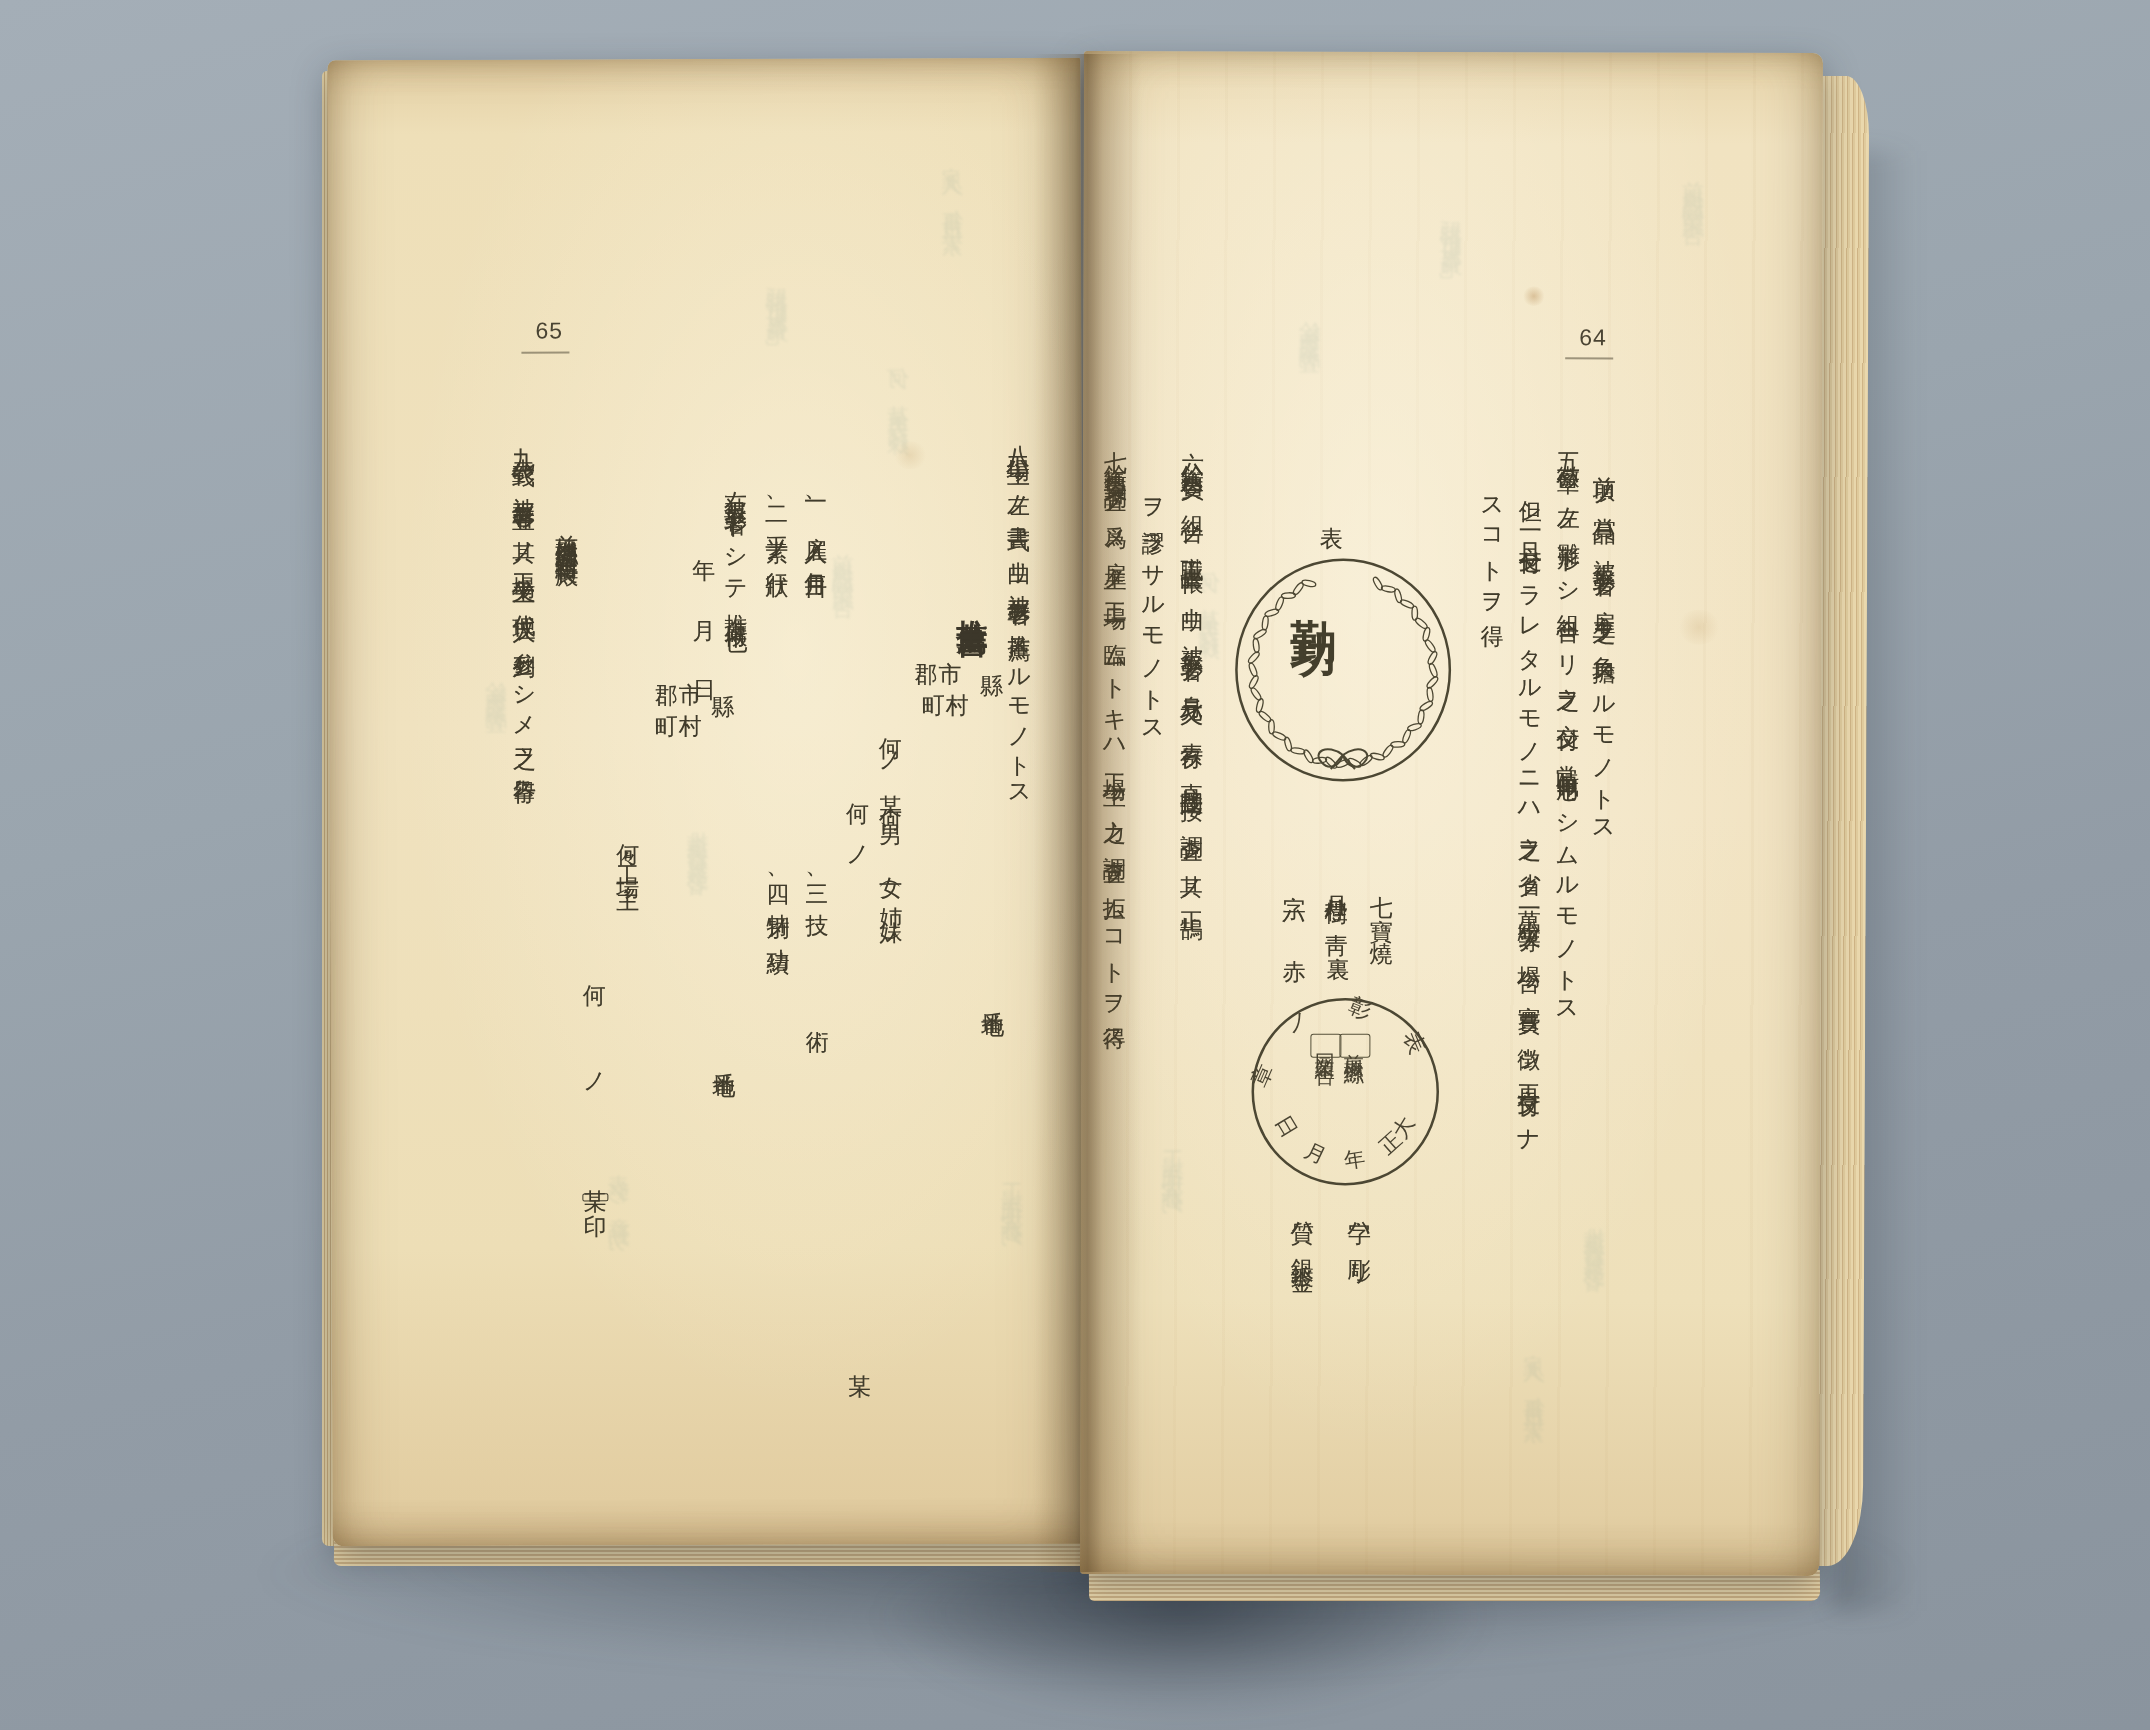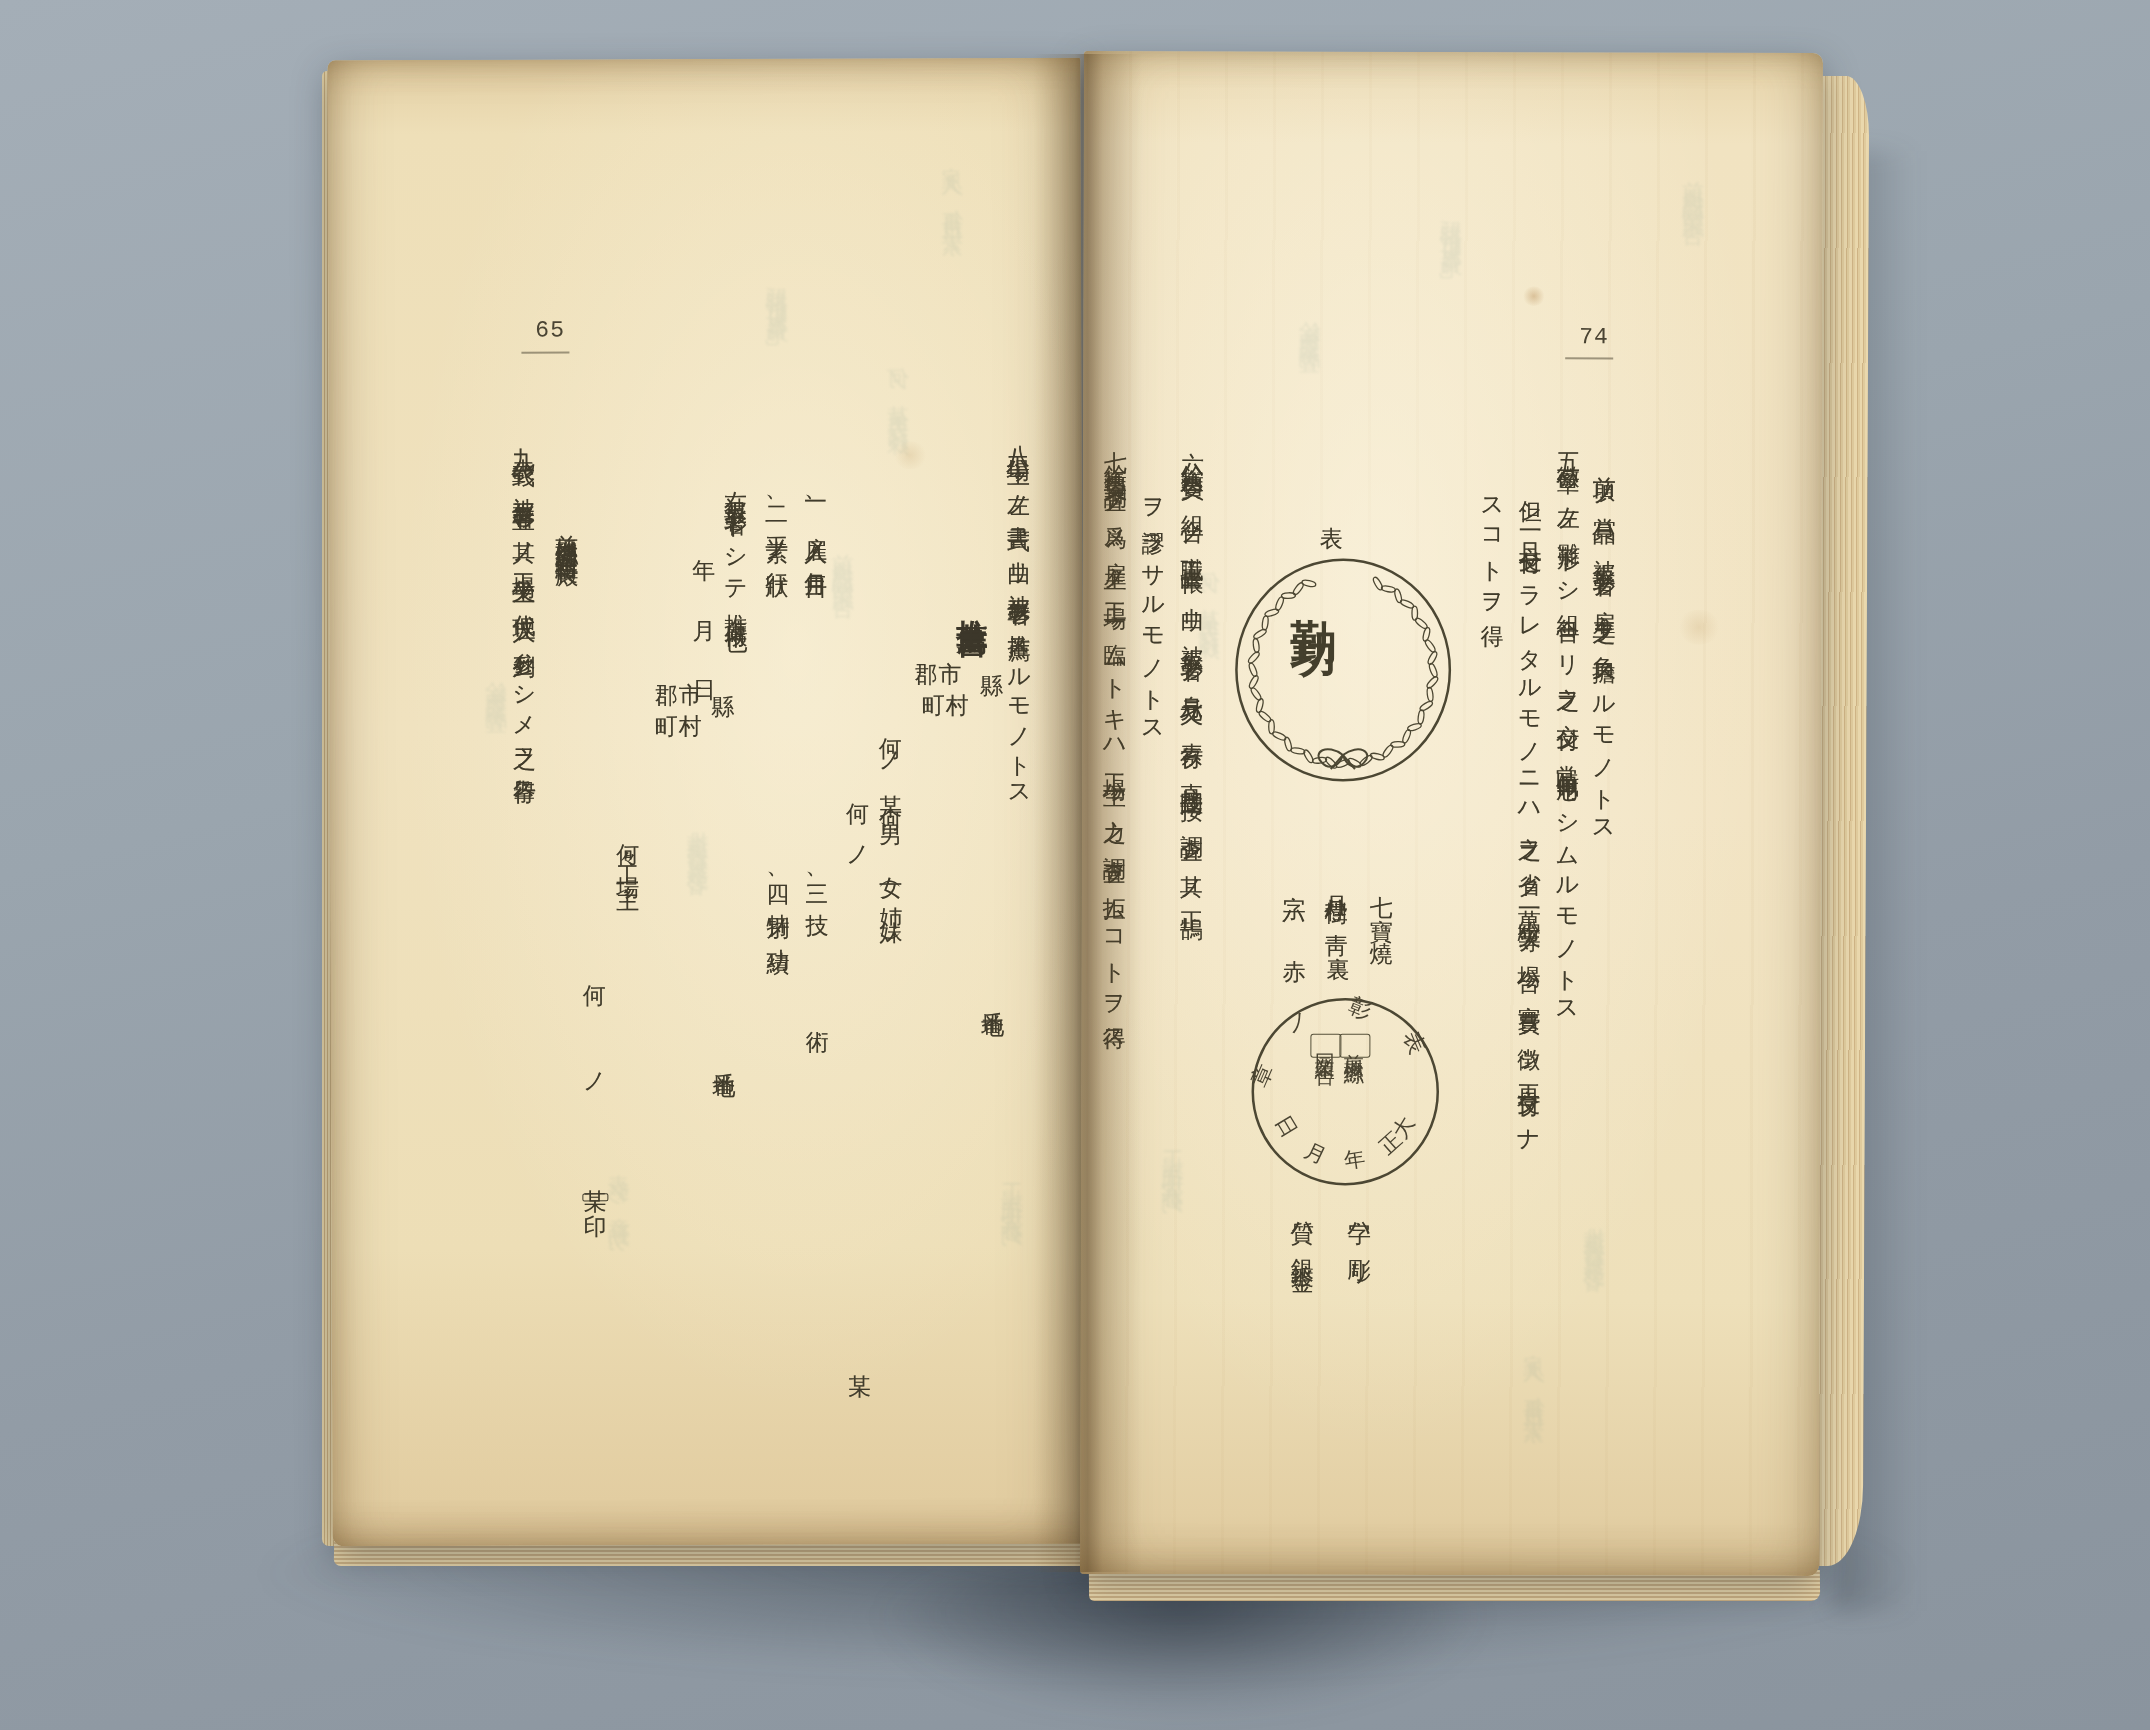--- a/index.html
+++ b/index.html
@@ -38,21 +38,21 @@
       linear-gradient(180deg,#e8d5ab 0%,#f1e3c1 6%,#f2e4c4 50%,#eee0ba 82%,#e3cfa4 96%,#d9c296 100%),#efe1bd;
     box-shadow:inset 45px 0 76px -43px rgba(100,72,35,.60),inset -35px 0 60px -35px rgba(110,82,42,.50),
       inset 0 15px 35px -20px rgba(120,92,48,.42),inset 0 -25px 45px -28px rgba(118,90,46,.52),0 12px 35px rgba(35,45,55,.38);}
   .gutter{left:1033px;top:54px;width:109px;height:1518px;pointer-events:none;
     background:linear-gradient(90deg,rgba(105,78,38,0),rgba(105,78,38,.22) 38%,rgba(78,56,26,.40) 50%,rgba(105,78,38,.20) 64%,rgba(105,78,38,0));}
   
   .vcol{position:absolute;writing-mode:vertical-rl;text-orientation:mixed;white-space:nowrap;
     font-size:23px;letter-spacing:5px;color:#403b2b;text-shadow:0 0 0.5px rgba(64,59,43,.45);}
   .page-left .vcol{letter-spacing:3px;}
   .num{margin-inline-end:8px;}
-  .pageno{position:absolute;font-family:Liberation Mono, monospace;font-size:23px;color:#4a4433;letter-spacing:1px;}
+  .pageno{position:absolute;font-family:Liberation Sans, sans-serif;font-size:23px;color:#4a4433;letter-spacing:1px;}
   .pagerule{position:absolute;height:1.5px;background:#6e6752;opacity:.65;}
   .title-col{font-size:31px;font-weight:bold;letter-spacing:66px;color:#3c372a;}
   .pair{display:inline-block;writing-mode:horizontal-tb;direction:rtl;letter-spacing:1px;}
   .sealbox{display:inline-block;border:1.5px solid #403b2b;padding:1.5px 0.5px;line-height:1;border-radius:2px;}
   .bleed{position:absolute;writing-mode:vertical-rl;text-orientation:mixed;font-size:22px;letter-spacing:6px;
     color:#7e9a8c;opacity:.14;filter:blur(1.3px);transform:scaleX(-1);pointer-events:none;}
   
   .medal-text{position:absolute;writing-mode:vertical-rl;font-size:46px;font-weight:bold;letter-spacing:13px;color:#443f2c;}
   .cartouche{position:absolute;writing-mode:vertical-rl;font-size:20px;letter-spacing:4px;color:#494331;
     border:1px solid #55503a;border-radius:3px;padding:3px 1px;}
@@ -122,21 +122,21 @@
 <div class="abs page page-right">
 
   <div class="bleed" style="left:594px;top:111px">前橋撚絲同業組合</div>
   <div class="bleed" style="left:498px;top:1158px">推薦書右被表彰者</div>
   <div class="bleed" style="left:352px;top:151px">縣郡市町村番地</div>
   <div class="bleed" style="left:211px;top:252px">銓衡委員調査</div>
   <div class="bleed" style="left:111px;top:503px">何ノ某何男女姉妹</div>
   <div class="bleed" style="left:76px;top:1082px">工場主代理人參列</div>
   <div class="bleed" style="left:438px;top:1284px">雇入ノ年月日平素</div>
 
-  <div class="pageno" style="left:496px;top:272px">74</div>
+  <div class="pageno" style="left:496px;top:272px">64</div>
   <div class="pagerule" style="left:482px;top:305px;width:48px"></div>
 
   <div class="vcol" style="left:507px;top:406px">前項ノ賞品ハ被表彰者ノ雇主之ヲ負擔スルモノトス</div>
 
   <div class="vcol" style="left:471px;top:382px"><span class="num">五</span><span>徽章ハ左ノ雛形トシ組合ヨリ之ヲ交付シ常時佩用セシムルモノトス</span></div>
 
   <div class="vcol" style="left:433px;top:430px">但シ一旦交付セラレタルモノニハ之ヲ省ク萬一紛失等ノ場合ハ實費ヲ徴シ再交付ヲナ</div>
   <div class="vcol" style="left:395px;top:430px">スコトヲ得</div>
 
   <div class="vcol" style="left:234px;top:457px">表</div>

